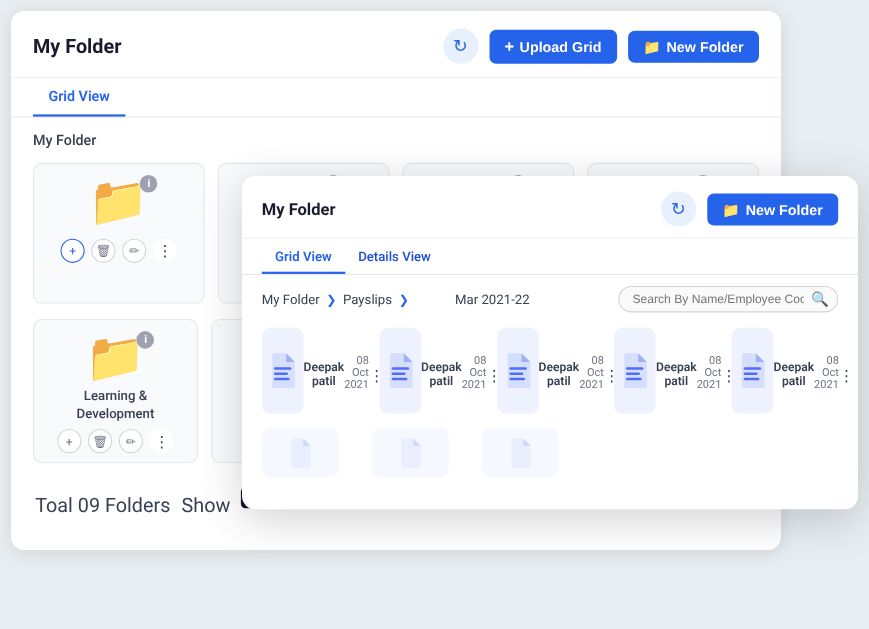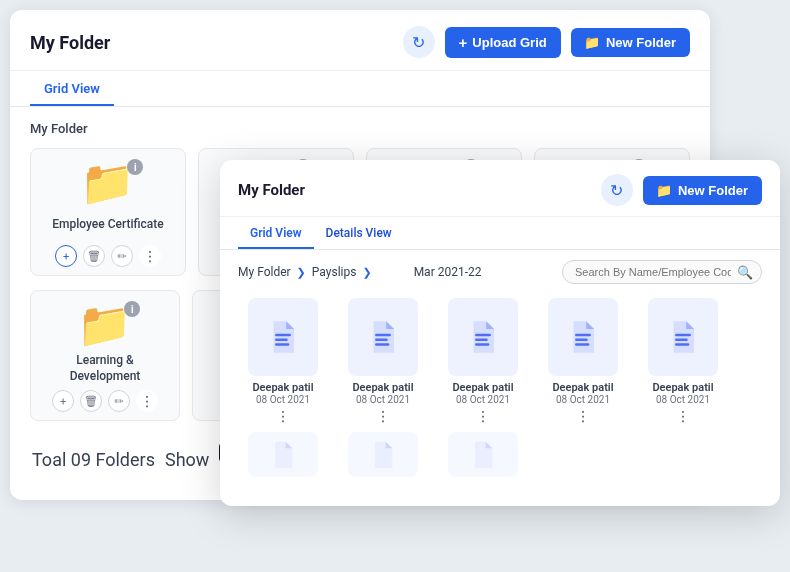--- a/index.html
+++ b/index.html
@@ -339,21 +339,21 @@
     
     .file-grid {
       display: flex;
       gap: 10px;
       padding: 6px 18px 8px 18px;
       overflow-x: auto;
     }
 
     .file-item {
       display: flex;
-      flex-direction: column;
+      flex-direction: row;
       align-items: center;
       min-width: 90px;
     }
 
     .file-icon-wrap {
       width: 70px;
       height: 78px;
       background: #eef2ff;
       border-radius: 8px;
       display: flex;
@@ -371,21 +371,21 @@
     .file-name {
       font-size: 11px;
       font-weight: 600;
       color: #374151;
       text-align: center;
     }
 
     .file-date {
       font-size: 10px;
       color: #6b7280;
-      text-align: left;
+      text-align: right;
     }
 
     .file-more {
       font-size: 14px;
       color: #374151;
       cursor: pointer;
       margin-top: 3px;
     }
 
   </style>
@@ -419,21 +419,20 @@
   <div class="content-area">
     <div class="breadcrumb-label">My Folder</div>
 
     <div class="folder-grid">
 
       <div class="folder-item">
         <div class="folder-icon-wrap">
           <span class="folder-icon" style="color:#F5A623;">📁</span>
           <span class="info-badge">i</span>
         </div>
-        <div class="folder-name">Employee Certificate</div>
         <div class="folder-actions">
           <div class="action-icon add">+</div>
           <div class="action-icon">🗑</div>
           <div class="action-icon">✏</div>
           <div class="action-icon more">⋮</div>
         </div>
       </div>
 
       <div class="folder-item">
         <div class="folder-icon-wrap">

